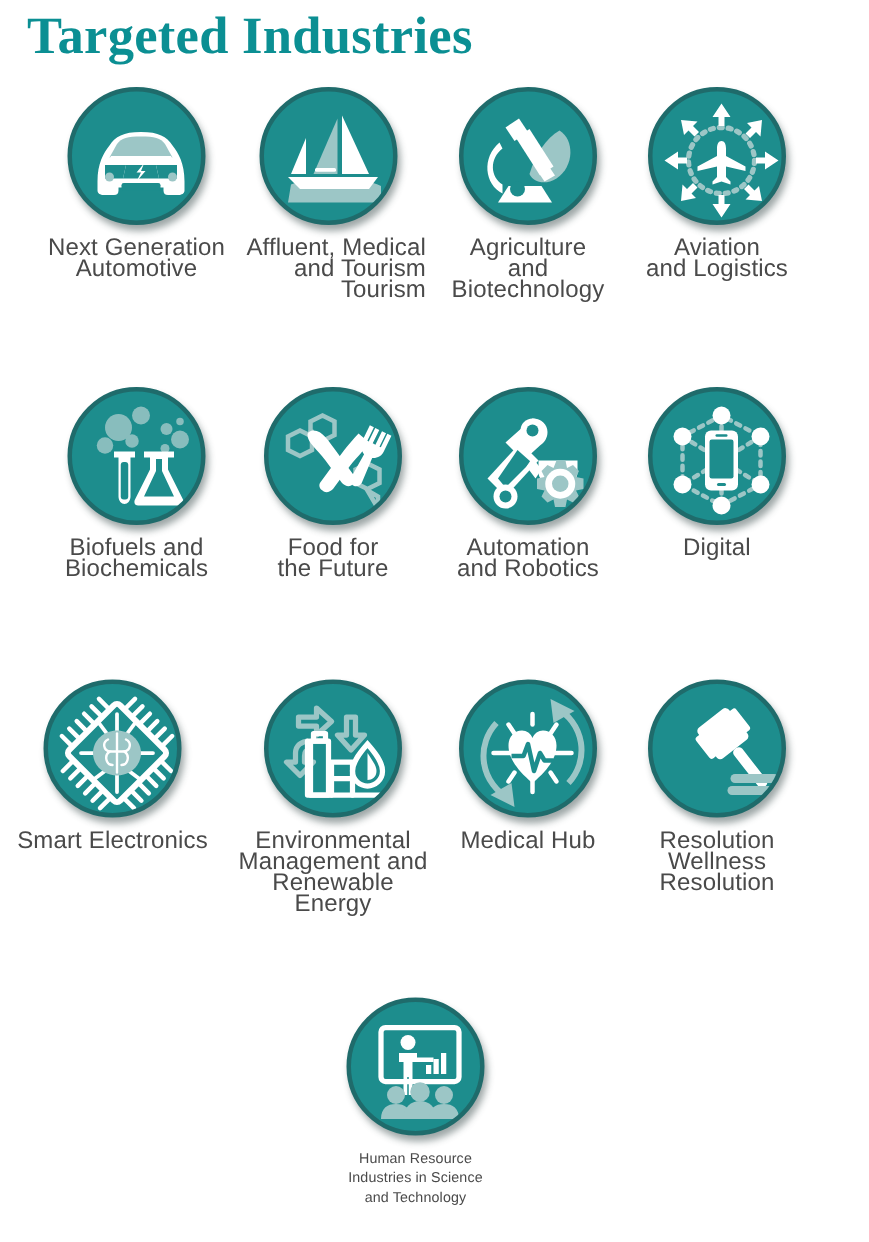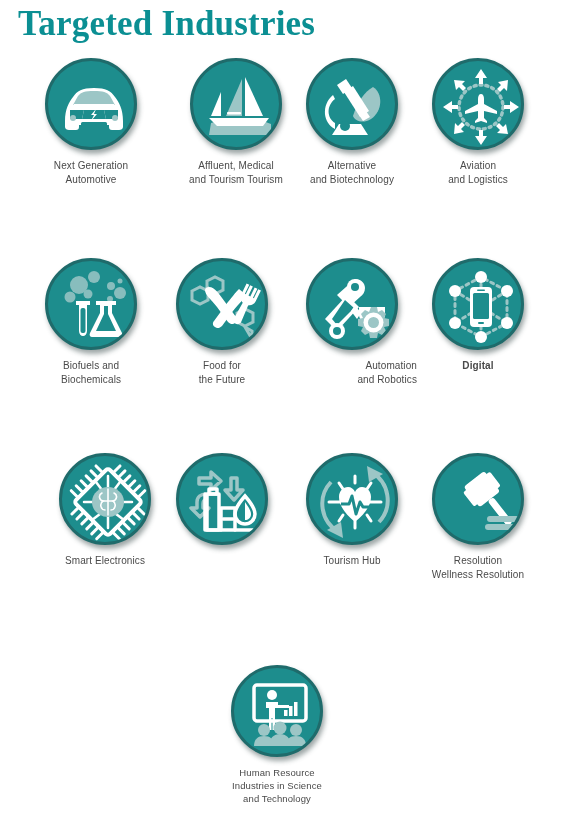--- a/index.html
+++ b/index.html
@@ -36,21 +36,21 @@
     border-radius:50%;
     background:#1d8d8d;
     border:3px solid #1f6b6b;
     box-sizing:border-box;
     box-shadow:2px 4px 5px rgba(40,60,60,0.45);
     overflow:hidden;
   }
   .badge svg{display:block;width:92px;height:92px;}
   .caption{
     margin-top:9px;
-    font-size:10px;
+    font-size:16px;
     line-height:14px;
     color:#4a4a4a;
     letter-spacing:0.1px;
   }
   .caption.small{font-size:9.5px;line-height:13px;}
 </style>
 </head>
 <body>
 
 <div id="page">
@@ -73,21 +73,21 @@
           <circle cx="25" cy="57" r="3" fill="#9cc6c6"></circle>
           <circle cx="67" cy="57" r="3" fill="#9cc6c6"></circle>
         </svg>
       </div>
       <div class="caption">
         <div>Next Generation</div>
         <div>Automotive</div>
       </div>
     </div>
 
-    <div class="cell" style="left:171px;">
+    <div class="cell" style="left:154px;text-align:right;">
       <div class="badge">
         <svg viewBox="0 0 92 92">
           <path fill="#9cc6c6" d="M18 62 C30 57 44 68 58 62 C66 59 72 60 78 63 L78 74 L16 74 Z"></path>
           <path fill="#9cc6c6" d="M49 18 L49 55 L33 55 Z"></path>
           <path fill="#ffffff" d="M52 16 L52 55 L70 55 Z"></path>
           <path fill="#ffffff" d="M28 31 L28 55 L18 55 Z"></path>
           <path fill="#ffffff" d="M16 57 L76 57 L70 65 L24 65 Z"></path>
           <rect x="34" y="51" width="14" height="2.5" rx="1" fill="#ffffff"></rect>
         </svg>
       </div>
@@ -103,21 +103,21 @@
           <path fill="#9cc6c6" d="M64 26 C74 32 74 50 62 58 C54 63 46 60 44 55 C48 42 55 31 64 26 Z"></path>
           <path fill="#ffffff" d="M28 24 L37 18 L43 27 L34 33 Z"></path>
           <path fill="#ffffff" d="M35 31 L44 25 L60 50 L51 56 Z"></path>
           <path fill="#ffffff" d="M50 54 L57 50 L61 56 L54 60 Z"></path>
           <path fill="#ffffff" d="M24 34 C12 44 14 62 26 68 L26 62 C18 57 17 45 26 38 Z"></path>
           <path fill="#ffffff" d="M30 63 L52 63 L59 74 L23 74 Z"></path>
           <circle cx="36" cy="65" r="5" fill="#1d8d8d"></circle>
         </svg>
       </div>
       <div class="caption">
-        <div>Alternative</div>
+        <div>Agriculture</div>
         <div>and Biotechnology</div>
       </div>
     </div>
 
     <div class="cell" style="left:413px;">
       <div class="badge">
         <svg viewBox="0 0 92 92">
           <circle cx="46" cy="46" r="22" fill="none" stroke="#9cc6c6" stroke-width="3.5" stroke-dasharray="2 4" stroke-linecap="round"></circle>
           <path fill="#ffffff" d="M46 33 C48 33 49 35 49 38 L49 43 L62 50 L62 53 L49 50 L49 57 L52 60 L52 62 L46 60 L40 62 L40 60 L43 57 L43 50 L30 53 L30 50 L43 43 L43 38 C43 35 44 33 46 33 Z"></path>
           <g fill="#ffffff">
@@ -181,21 +181,21 @@
           <path fill="#ffffff" d="M62 24 L65 24 L65 34 L67 34 L67 24 L70 24 L70 34 L71 34 L71 24 L74 24 L74 36 C74 40 71 42 69 43 L70 61 C70 63 68 65 66 65 C64 65 62 63 62 61 L63 43 C61 42 58 40 58 36 L58 24 L61 24 L61 34 L62 34 Z" transform="rotate(26 66 44)"></path>
           <path fill="#ffffff" d="M60 28 C57 31 52 37 46 45 L35 60 C33 62 34 65 36 66 C38 68 41 67 43 65 L54 50 C60 42 66 38 66 33 Z" transform="scale(1)"></path>
         </svg>
       </div>
       <div class="caption">
         <div>Food for</div>
         <div>the Future</div>
       </div>
     </div>
 
-    <div class="cell" style="left:287px;text-align:right;">
+    <div class="cell" style="left:287px;">
       <div class="badge">
         <svg viewBox="0 0 92 92">
           <path fill="#ffffff" d="M46 18 C52 18 56 22 56 27 C56 31 54 34 51 36 L40 46 L28 34 Z"></path>
           <circle cx="46" cy="26" r="8" fill="#ffffff"></circle>
           <circle cx="46" cy="26" r="4" fill="#1d8d8d"></circle>
           <path fill="#ffffff" d="M38 34 L50 46 L28 70 L16 58 Z"></path>
           <path fill="#1d8d8d" d="M36 39 L45 47 L28 64 L23 58 Z"></path>
           <circle cx="28" cy="70" r="8" fill="#ffffff"></circle>
           <circle cx="28" cy="70" r="4" fill="#1d8d8d"></circle>
           <path fill="#ffffff" d="M46 44 L52 52 L48 58 L42 50 Z"></path>
@@ -206,21 +206,21 @@
           <circle cx="64.5" cy="61.5" r="10" fill="#ffffff"></circle>
           <circle cx="64.5" cy="61.5" r="5.5" fill="#9cc6c6"></circle>
         </svg>
       </div>
       <div class="caption">
         <div>Automation</div>
         <div>and Robotics</div>
       </div>
     </div>
 
-    <div class="cell" style="left:413px;font-weight:bold;">
+    <div class="cell" style="left:413px;">
       <div class="badge">
         <svg viewBox="0 0 92 92">
           <g stroke="#9cc6c6" stroke-width="3" stroke-dasharray="3 4" fill="none" stroke-linecap="round">
             <path d="M46 16 L20 30 L20 62 L46 76 L72 62 L72 30 Z"></path>
             <path d="M20 30 L72 62 M72 30 L20 62 M46 16 L46 76"></path>
           </g>
           <g fill="#ffffff">
             <circle cx="46" cy="16" r="6"></circle>
             <circle cx="20" cy="30" r="6"></circle>
             <circle cx="72" cy="30" r="6"></circle>
@@ -235,21 +235,21 @@
         </svg>
       </div>
       <div class="caption">
         <div>Digital</div>
       </div>
     </div>
   </div>
 
   <div class="grid-row" style="top:453px;">
 
-    <div class="cell" style="left:40px;">
+    <div class="cell" style="left:10px;">
       <div class="badge">
         <svg viewBox="0 0 92 92">
           <g transform="rotate(45 46 46)">
             <rect x="22" y="22" width="48" height="48" rx="3" fill="none" stroke="#ffffff" stroke-width="4"></rect>
             <g stroke="#ffffff" stroke-width="3" stroke-linecap="round">
               <line x1="29" y1="22" x2="29" y2="12"></line>
                 <line x1="36" y1="22" x2="36" y2="12"></line>
               <line x1="43" y1="22" x2="43" y2="12"></line>
                 <line x1="50" y1="22" x2="50" y2="12"></line>
               <line x1="57" y1="22" x2="57" y2="12"></line>
@@ -310,20 +310,25 @@
             <path d="M26 38 L26 74 L74 74"></path>
             <rect x="28" y="38" width="12" height="36"></rect>
             <path d="M42 52 L42 74 M42 52 L56 52 L56 74"></path>
             <path d="M44 63 L54 63"></path>
             <rect x="30" y="33" width="8" height="5"></rect>
           </g>
           <path fill="none" stroke="#ffffff" stroke-width="3.5" d="M66 40 C73 48 76 53 76 58 C76 64 71 68 66 68 C61 68 56 64 56 58 C56 53 59 48 66 40 Z"></path>
           <path fill="#ffffff" d="M66 46 C70 52 72 55 72 58 C72 62 69 64 66 64 Z"></path>
         </svg>
       </div>
+      <div class="caption">
+        <div>Environmental</div>
+        <div>Management and</div>
+        <div>Renewable Energy</div>
+      </div>
     </div>
 
     <div class="cell" style="left:287px;">
       <div class="badge">
         <svg viewBox="0 0 92 92">
           <g fill="none" stroke="#9cc6c6" stroke-width="4">
             <path d="M62 16 A32 32 0 0 1 70 66"></path>
             <path d="M30 76 A32 32 0 0 1 22 26"></path>
           </g>
           <path fill="#9cc6c6" d="M58 10 L74 18 L60 26 Z"></path>
@@ -336,21 +341,21 @@
             <line x1="30" y1="65" x2="34" y2="59"></line>
             <line x1="62" y1="65" x2="58" y2="59"></line>
             <line x1="20" y1="46" x2="38" y2="46"></line>
             <line x1="72" y1="46" x2="54" y2="46"></line>
           </g>
           <path fill="#ffffff" d="M46 66 C34 56 30 48 30 41 C30 35 34 31 39 31 C42 31 45 33 46 36 C47 33 50 31 53 31 C58 31 62 35 62 41 C62 48 58 56 46 66 Z"></path>
           <path fill="none" stroke="#1d8d8d" stroke-width="3" stroke-linejoin="round" d="M32 48 L40 48 L43 40 L47 58 L51 46 L54 51 L60 51"></path>
         </svg>
       </div>
       <div class="caption">
-        <div>Tourism Hub</div>
+        <div>Medical Hub</div>
       </div>
     </div>
 
     <div class="cell" style="left:413px;">
       <div class="badge">
         <svg viewBox="0 0 92 92">
           <g transform="rotate(-38 52 38)">
             <rect x="38" y="18" width="26" height="26" rx="3" fill="#ffffff"></rect>
             <rect x="34" y="22" width="6" height="18" rx="2" fill="#ffffff"></rect>
             <rect x="62" y="22" width="6" height="18" rx="2" fill="#ffffff"></rect>

